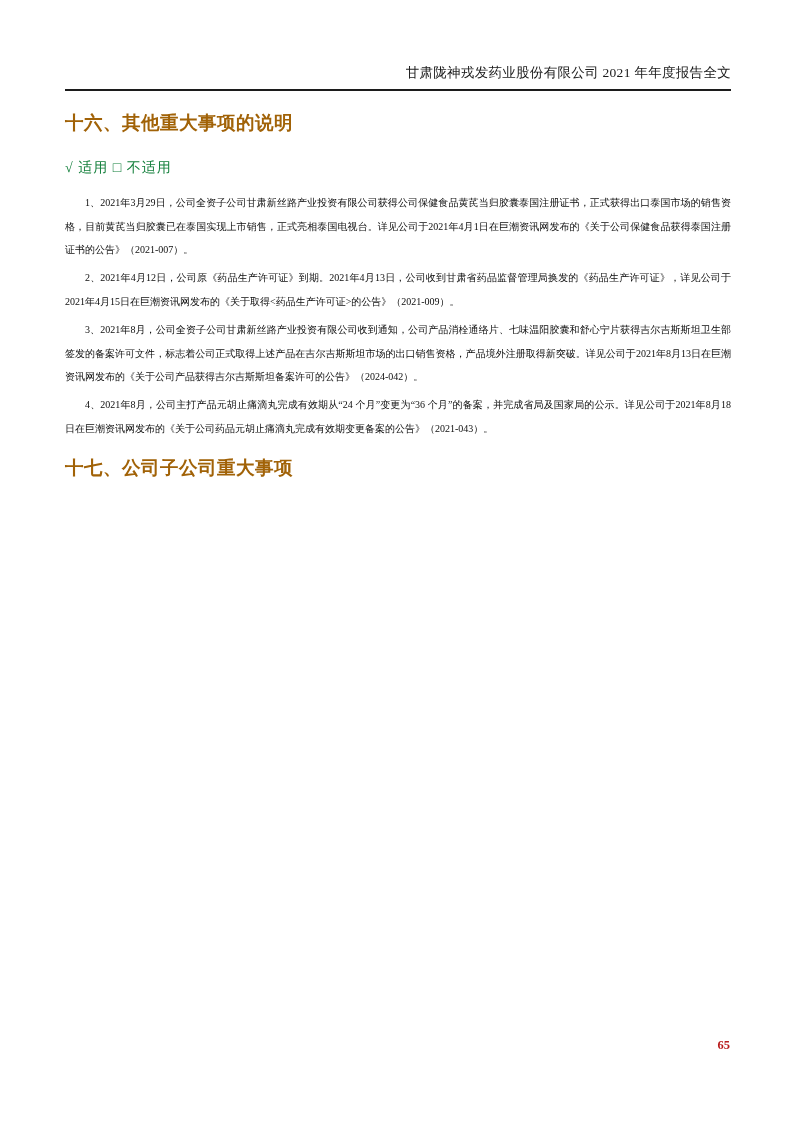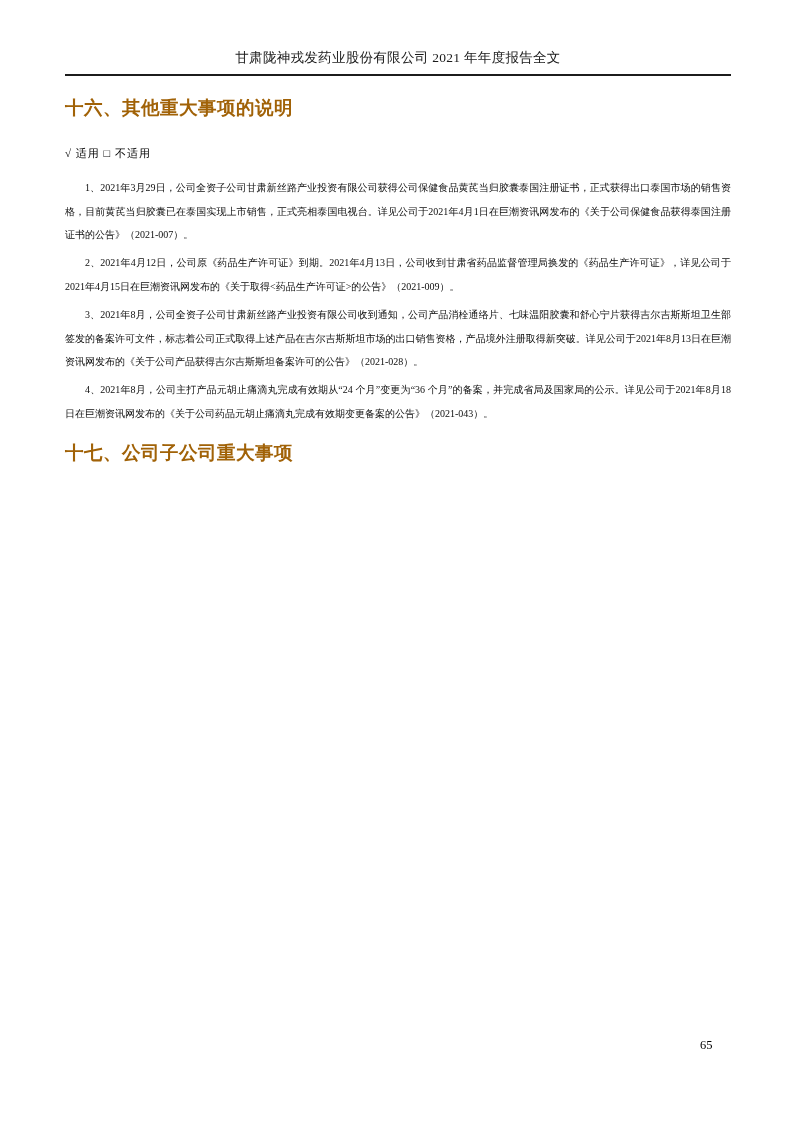--- a/index.html
+++ b/index.html
@@ -16,70 +16,71 @@
     font-family: "Liberation Serif", "DejaVu Serif", serif;
     overflow: hidden;
   }
   .content {
     position: absolute;
     left: 65px;
     right: 62px;
     top: 0;
   }
   .page-header {
-    padding-top: 48px;
-    text-align: center;
+    padding-top: 63px;
+    text-align: right;
   }
   .page-header-title {
     font-size: 13.5px;
     line-height: 16px;
     letter-spacing: 0.3px;
     color: #1a1a1a;
   }
   .header-divider {
     border: none;
     border-top: 2.5px solid #1c1c1c;
     margin: 8px 0 0 0;
   }
   .section-heading {
     font-size: 18.5px;
     font-weight: 700;
     margin: 19px 0 0 0;
     letter-spacing: 0.5px;
     color: #a16207;
   }
   .applicability {
-    font-size: 11px;
+    font-size: 14px;
     line-height: 16px;
     margin: 25px 0 0 0;
     letter-spacing: 1px;
-    color: #000000;
+    color: #15803d;
   }
   .body-paragraph {
     font-size: 10px;
     line-height: 23.6px;
     text-align: justify;
     text-indent: 2em;
     margin: 4.5px 0 0 0;
     color: #0d0d0d;
   }
   .body-paragraph.first {
     margin-top: 15px;
   }
   .section-heading.second {
     margin-top: 15px;
   }
   .page-number {
     position: absolute;
     left: 700px;
     top: 1038px;
     width: 30px;
-    text-align: left;
+    text-align: right;
     font-size: 12.5px;
-    color: #000000;
+    color: #b91c1c;
+    font-weight: bold;
   }
 </style>
 </head>
 <body>
 
 <div class="page">
   <div class="content">
 
     <div class="page-header">
       <span class="page-header-title">甘肃陇神戎发药业股份有限公司 2021 年年度报告全文</span>
@@ -87,21 +88,21 @@
     </div>
 
     <h2 class="section-heading">十六、其他重大事项的说明</h2>
 
     <div class="applicability">√ 适用 □ 不适用</div>
 
     <p class="body-paragraph first">1、2021年3月29日，公司全资子公司甘肃新丝路产业投资有限公司获得公司保健食品黄芪当归胶囊泰国注册证书，正式获得出口泰国市场的销售资格，目前黄芪当归胶囊已在泰国实现上市销售，正式亮相泰国电视台。详见公司于2021年4月1日在巨潮资讯网发布的《关于公司保健食品获得泰国注册证书的公告》（2021-007）。</p>
 
     <p class="body-paragraph">2、2021年4月12日，公司原《药品生产许可证》到期。2021年4月13日，公司收到甘肃省药品监督管理局换发的《药品生产许可证》，详见公司于2021年4月15日在巨潮资讯网发布的《关于取得&lt;药品生产许可证&gt;的公告》（2021-009）。</p>
 
-    <p class="body-paragraph">3、2021年8月，公司全资子公司甘肃新丝路产业投资有限公司收到通知，公司产品消栓通络片、七味温阳胶囊和舒心宁片获得吉尔吉斯斯坦卫生部签发的备案许可文件，标志着公司正式取得上述产品在吉尔吉斯斯坦市场的出口销售资格，产品境外注册取得新突破。详见公司于2021年8月13日在巨潮资讯网发布的《关于公司产品获得吉尔吉斯斯坦备案许可的公告》（2021-028）。</p>
+    <p class="body-paragraph">3、2021年8月，公司全资子公司甘肃新丝路产业投资有限公司收到通知，公司产品消栓通络片、七味温阳胶囊和舒心宁片获得吉尔吉斯斯坦卫生部签发的备案许可文件，标志着公司正式取得上述产品在吉尔吉斯斯坦市场的出口销售资格，产品境外注册取得新突破。详见公司于2021年8月13日在巨潮资讯网发布的《关于公司产品获得吉尔吉斯斯坦备案许可的公告》（2024-042）。</p>
 
     <p class="body-paragraph">4、2021年8月，公司主打产品元胡止痛滴丸完成有效期从“24 个月”变更为“36 个月”的备案，并完成省局及国家局的公示。详见公司于2021年8月18日在巨潮资讯网发布的《关于公司药品元胡止痛滴丸完成有效期变更备案的公告》（2021-043）。</p>
 
     <h2 class="section-heading second">十七、公司子公司重大事项</h2>
 
 
   </div>
 
   <div class="page-number">65</div>
 </div>

